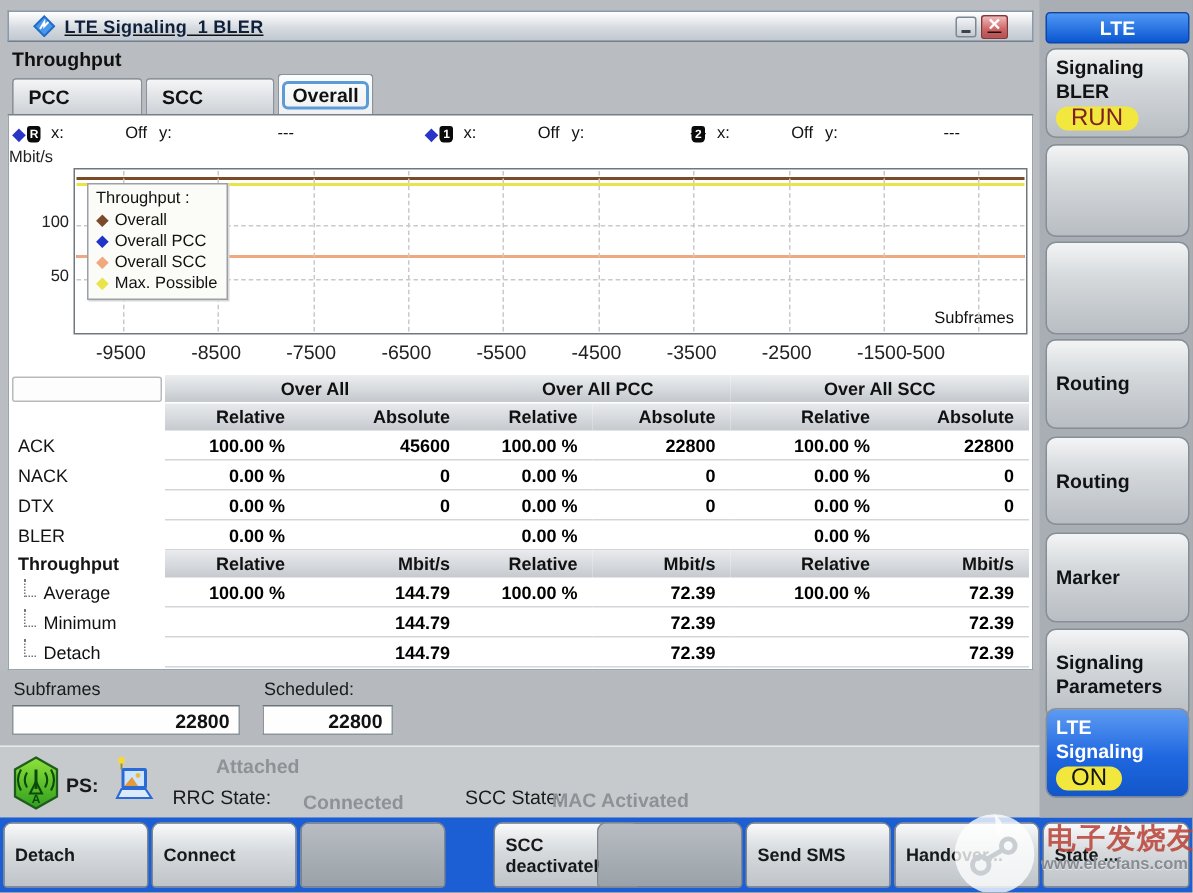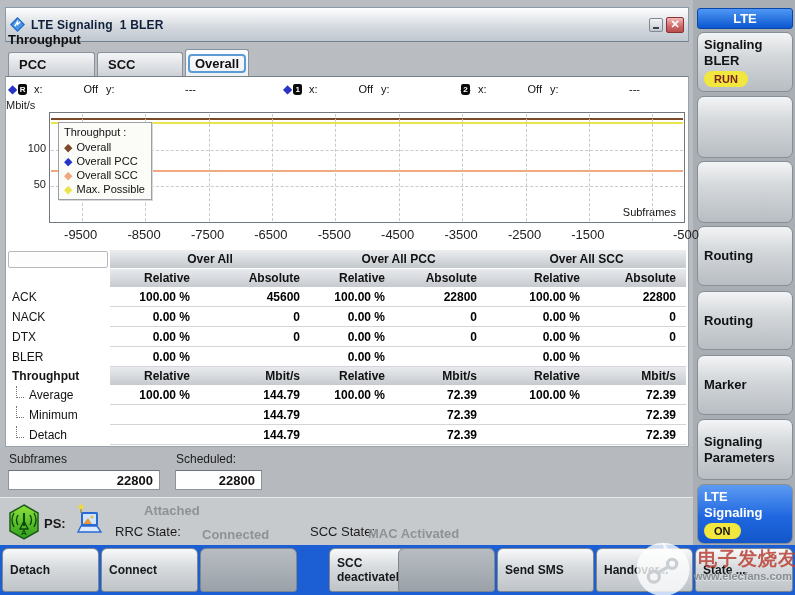--- a/index.html
+++ b/index.html
@@ -4,24 +4,24 @@
 <style>
   html,body{margin:0;padding:0;background:#888;}
   *{box-sizing:border-box;}
   #screen{
     position:relative;width:795px;height:595px;overflow:hidden;
     background:#b9bdc1;font-family:"Liberation Sans",sans-serif;color:#111;
   }
   .abs{position:absolute;}
 
   
-  .titlebar{left:5px;top:7px;width:684px;height:35px;
+  .titlebar{left:5px;top:7px;width:684px;height:21px;
     background:linear-gradient(#ffffff,#d3d8de 60%,#c2c8d0);
     border:1px solid #8a99ab;border-bottom-color:#70808f;
-    display:flex;align-items:center;padding:0 4px;}
+    display:flex;align-items:center;padding:0 16px;text-decoration:underline;}
   .rs-logo{width:15px;height:15px;margin-right:6px;flex:0 0 auto;}
   .title-text{font-size:12px;font-weight:bold;color:#10203a;letter-spacing:.2px;white-space:pre;}
   .win-btns{margin-left:auto;display:flex;gap:3px;align-items:center;}
   .btn-min{width:14px;height:14px;background:linear-gradient(#f2f4f6,#c5cad0);
     border:1px solid #7d8894;border-radius:2px;position:relative;}
   .btn-min::after{content:"";position:absolute;left:3px;right:3px;bottom:2px;height:2px;background:#394450;}
   .btn-close{width:18px;height:16px;background:linear-gradient(#efb9b9,#cf6666 60%,#b94f4f);
     border:1px solid #8a3434;border-radius:2px;color:#fff;font-size:11px;font-weight:bold;
     display:flex;align-items:center;justify-content:center;line-height:1;}
 
@@ -112,21 +112,21 @@
   .side-btn{left:697px;width:96px;background:linear-gradient(#f3f4f5,#d4d8db 40%,#b8bdc3);
     border:1px solid #868e96;border-radius:7px;
     font-size:13px;font-weight:bold;color:#101214;
     display:flex;flex-direction:column;justify-content:center;padding:4px 6px;line-height:16px;}
   .side-btn.toplabel{justify-content:flex-start;}
   .side-btn.blue{background:linear-gradient(#5d9bf2,#1f67e0 55%,#1256c8);color:#fff;}
   .side-header{left:697px;top:8px;width:96px;height:21px;
     background:linear-gradient(#4f97f5,#0b57d0);border:1px solid #0a47a8;border-radius:3px;
     color:#fff;font-size:13px;font-weight:bold;display:flex;align-items:center;justify-content:center;}
   .pill{display:inline-block;align-self:flex-start;margin-top:2px;background:#f2e73c;
-    border-radius:10px;padding:0 10px;font-size:11px;font-weight:bold;height:16px;line-height:16px;}
+    border-radius:10px;padding:0 10px;font-size:16px;font-weight:normal;height:16px;line-height:16px;}
   .pill.run{color:#7c2020;}
   .pill.on{color:#141414;}
 
   
   .wm{pointer-events:none;z-index:20;}
   .wm-text{left:698px;top:546px;font-size:19px;font-weight:bold;color:rgba(186,70,58,.88);
     letter-spacing:1px;white-space:nowrap;font-family:"DejaVu Sans",sans-serif;}
   .wm-url{left:694px;top:570px;font-size:11px;font-weight:bold;color:rgba(130,136,142,.95);
     text-shadow:0 1px 0 rgba(255,255,255,.5);white-space:nowrap;}
 </style>
@@ -394,21 +394,21 @@
   </div>
   <div class="abs side-btn" style="top:291px;height:59px;">
     <span>Routing</span>
   </div>
   <div class="abs side-btn" style="top:355px;height:60px;">
     <span>Marker</span>
   </div>
   <div class="abs side-btn" style="top:419px;height:61px;">
     <span>Signaling Parameters</span>
   </div>
-  <div class="abs side-btn blue toplabel" style="top:484px;height:60px;align-items:center;">
+  <div class="abs side-btn blue toplabel" style="top:472px;height:60px;align-items:center;">
     <span>LTE Signaling</span>
     <span class="pill on">ON</span>
   </div>
 
   <svg class="abs wm" style="left:622px;top:540px;" width="82" height="55" viewBox="0 0 82 60">
     <circle cx="41" cy="32" r="29" fill="rgba(255,255,255,0.78)"></circle>
     <path d="M41 3 q10 8 2 16" fill="rgba(255,255,255,0.78)" stroke="none"></path>
     <circle cx="31" cy="40" r="6" fill="none" stroke="#c9ced3" stroke-width="3.5"></circle>
     <circle cx="51" cy="26" r="5" fill="none" stroke="#c9ced3" stroke-width="3.5"></circle>
     <path d="M35 36 L47 29" stroke="#c9ced3" stroke-width="3.5"></path>
@@ -418,16 +418,16 @@
 
 <div class="xtick" style="left: 50.7px;">-9500</div>
     <div class="xtick" style="left: 114.1px;">-8500</div>
     <div class="xtick" style="left: 177.5px;">-7500</div>
     <div class="xtick" style="left: 240.9px;">-6500</div>
     <div class="xtick" style="left: 304.3px;">-5500</div>
     <div class="xtick" style="left: 367.7px;">-4500</div>
     <div class="xtick" style="left: 431.1px;">-3500</div>
     <div class="xtick" style="left: 494.5px;">-2500</div>
     <div class="xtick" style="left: 557.9px;">-1500</div>
-    <div class="xtick" style="left: 656px;">-500</div>
+    <div class="xtick" style="left: 587px;">-500</div>
     <div class="ytick abs" style="left: 20px; top: 141.8px;">100</div>
     <div class="ytick abs" style="left: 20px; top: 177.9px;">50</div>
   </div>
 
 </body></html>

